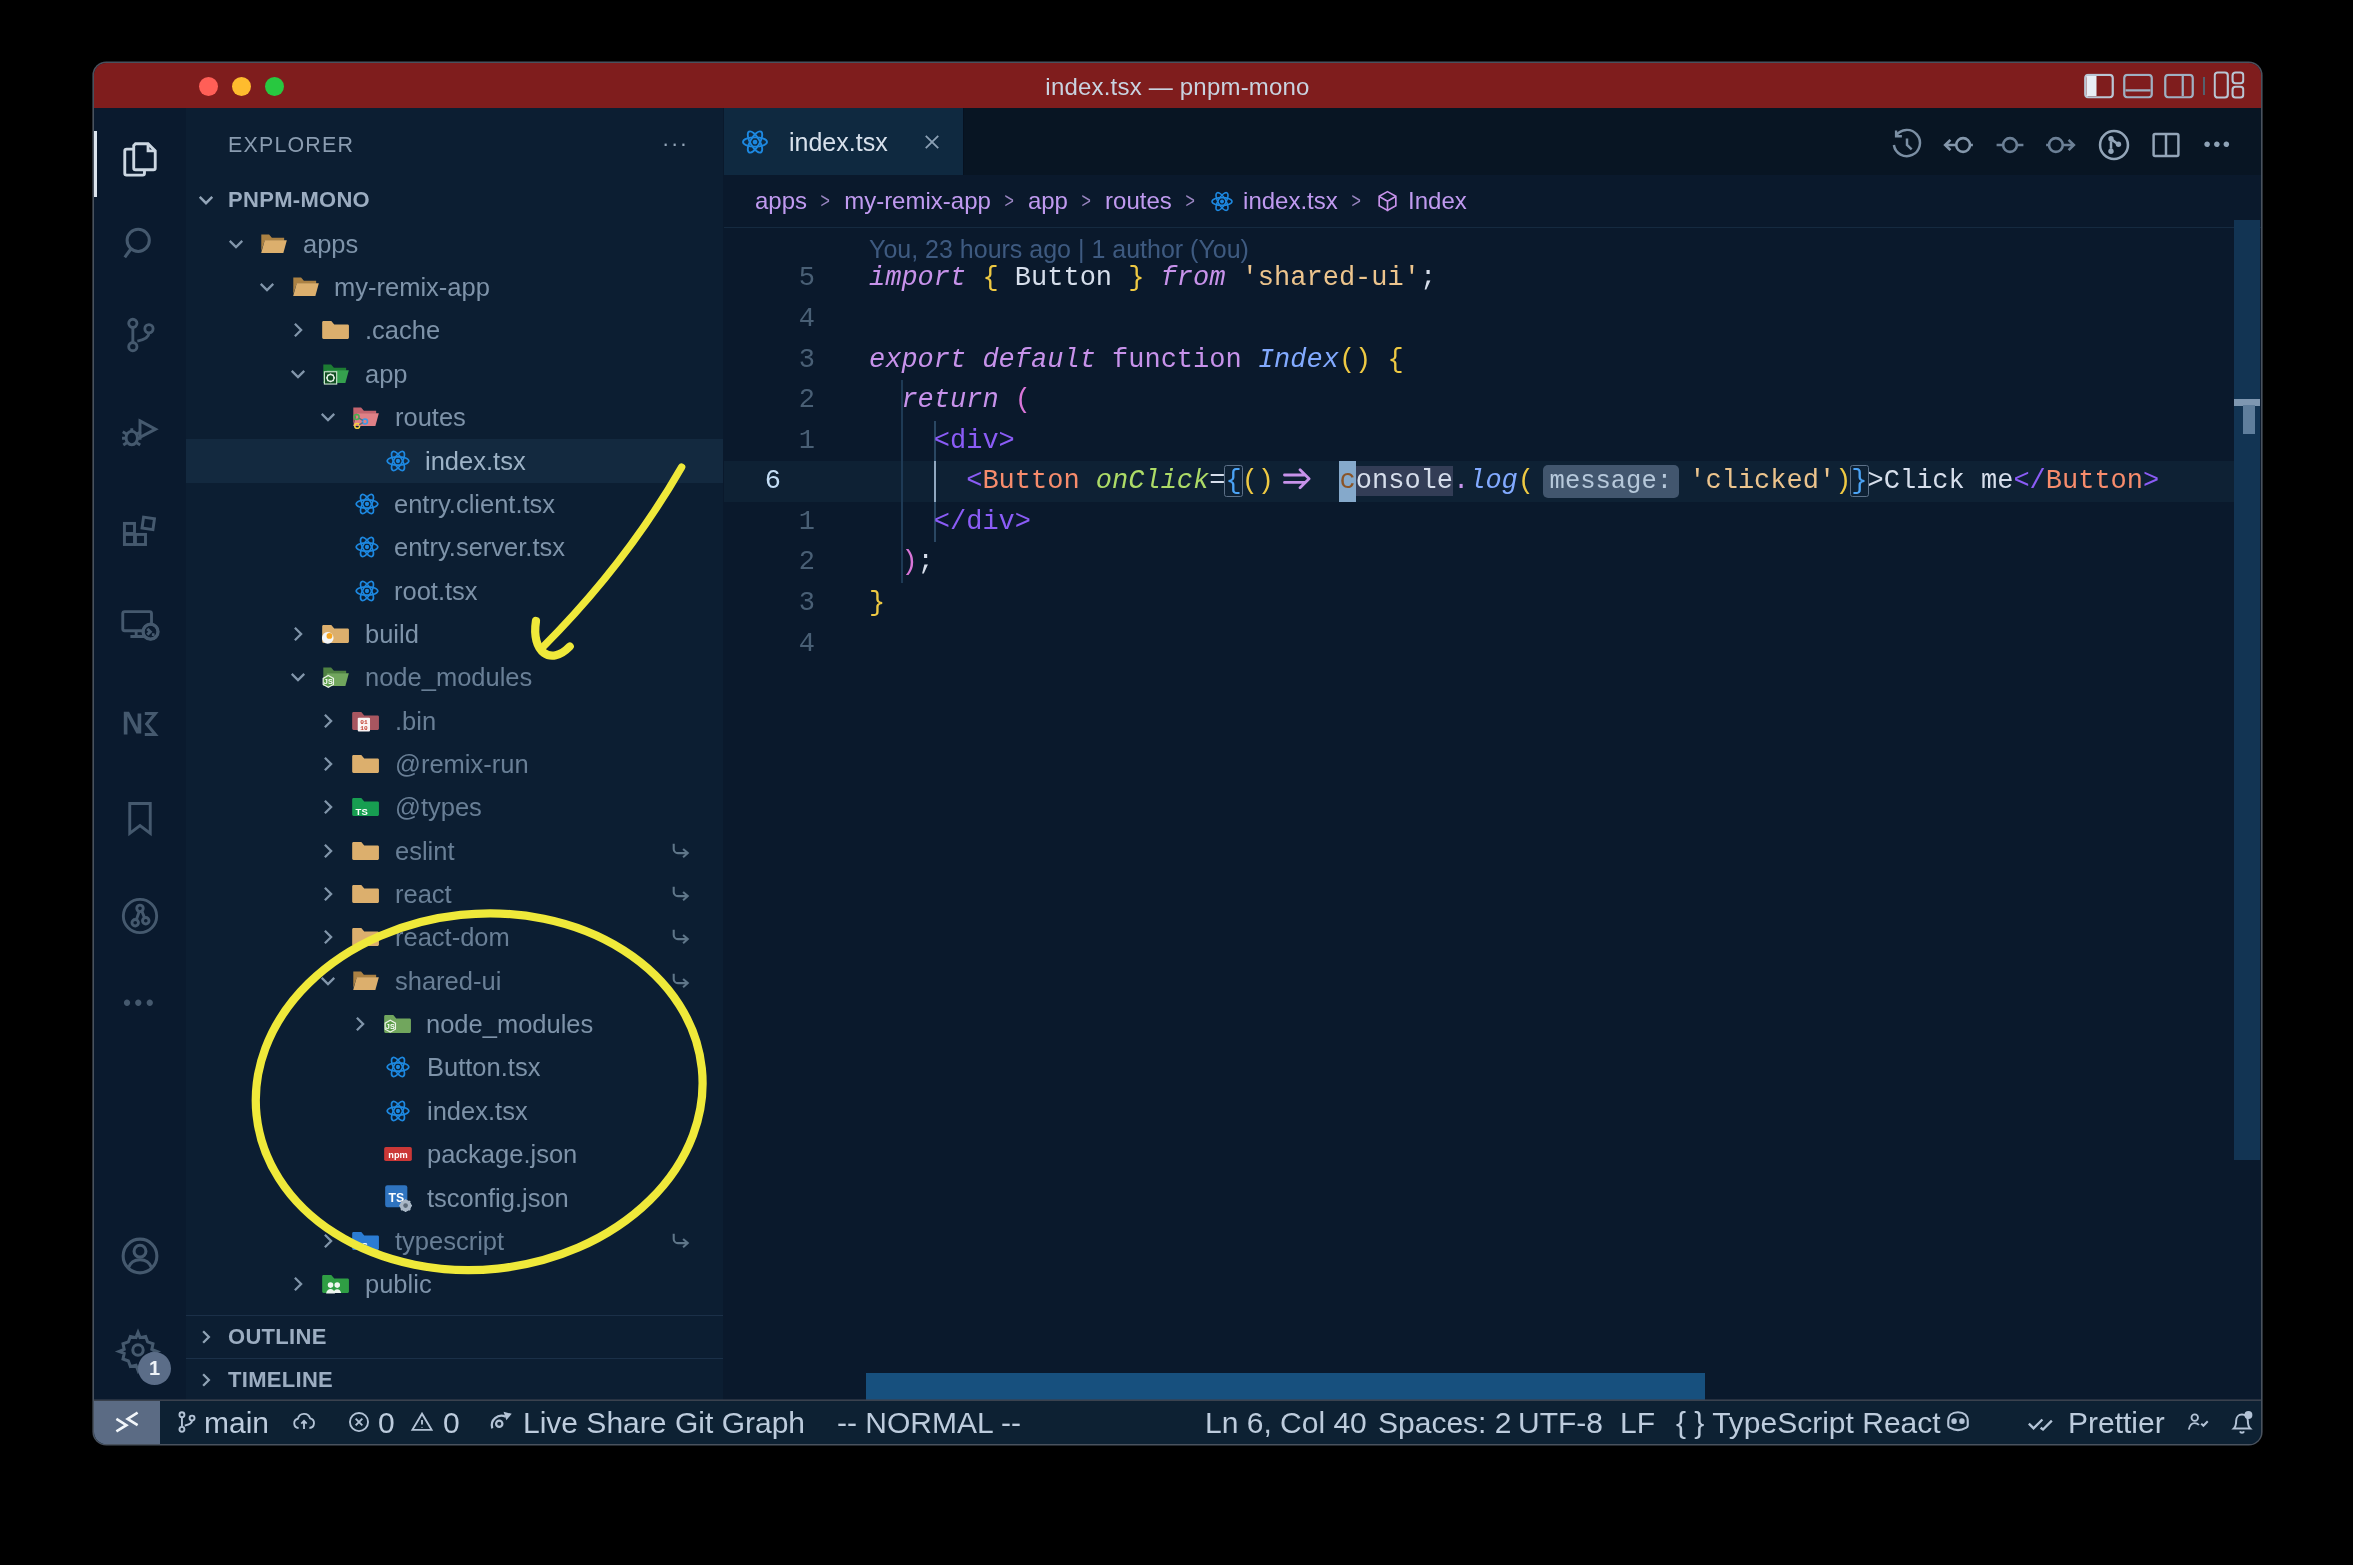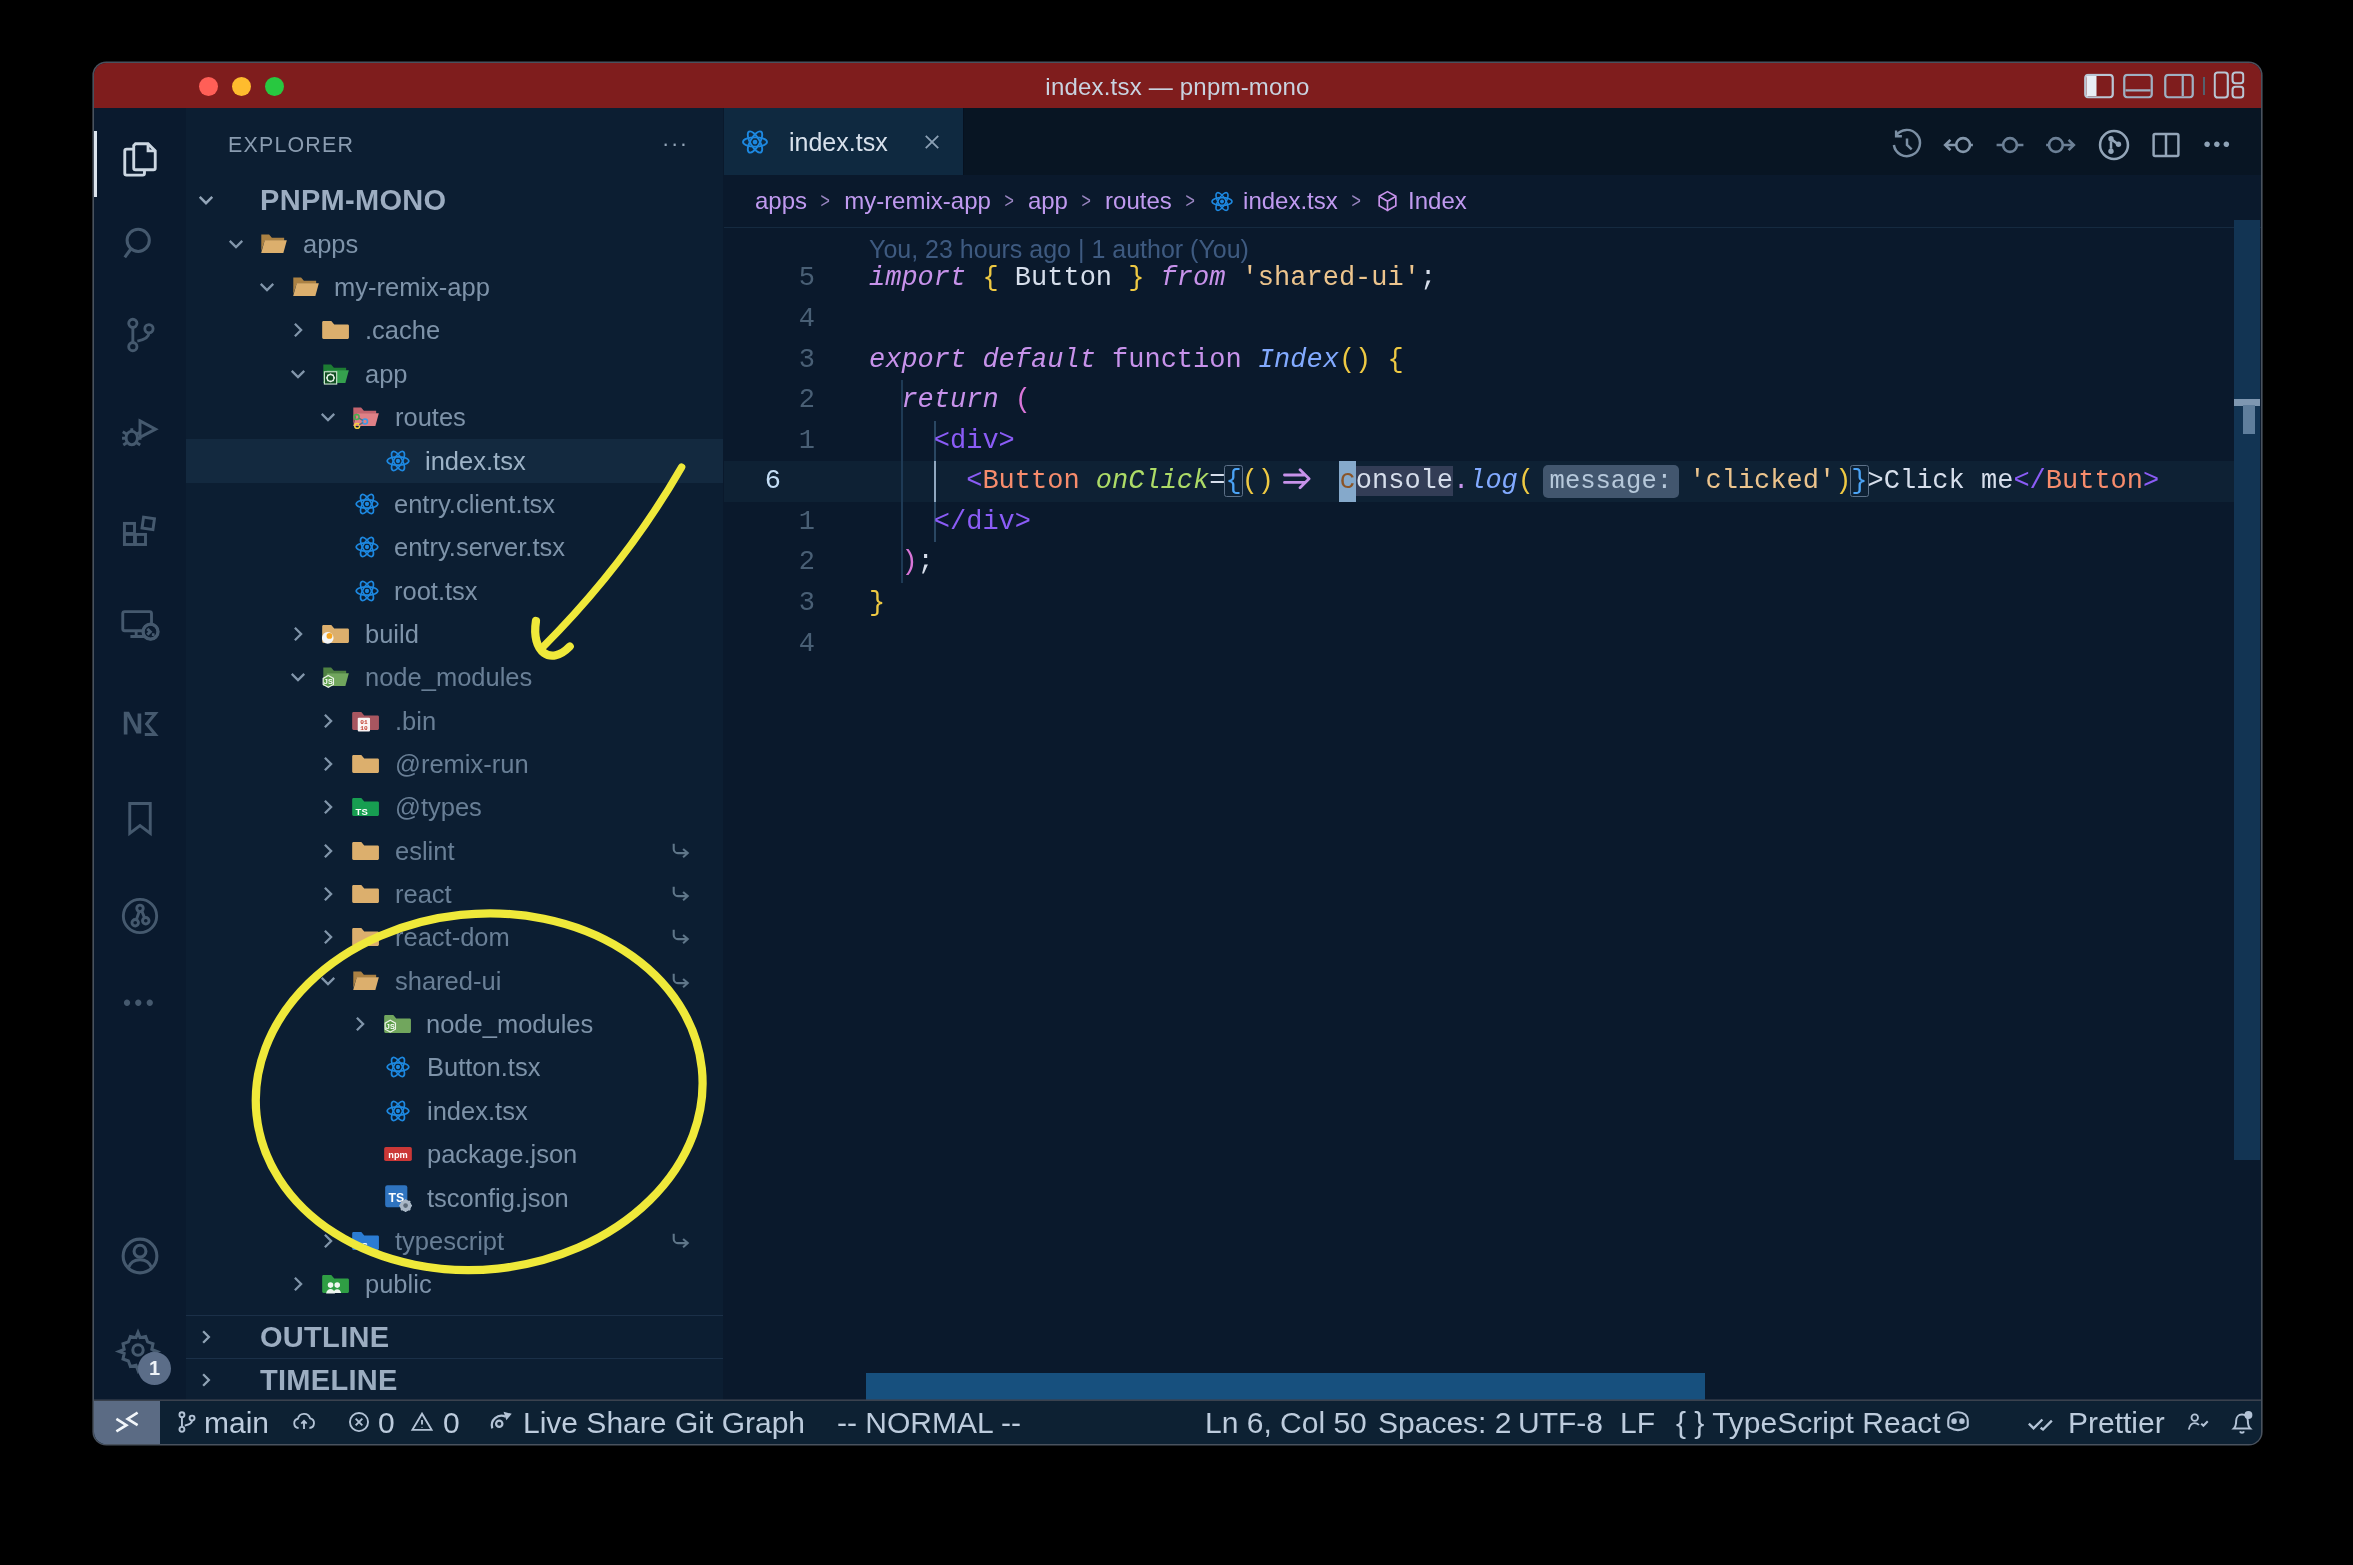--- a/index.html
+++ b/index.html
@@ -11,21 +11,21 @@
 .ed{position:absolute;left:630px;top:45px;width:1537px;height:1293px;background:#0a192c;}
 .status{position:absolute;left:0;top:1338px;width:2167px;height:43px;background:#0d2133;box-shadow:0 -1.6px 0 #3a424e;}
 .ic{position:absolute;transform:translate(-50%,-50%);}
 
 .sh{position:absolute;left:42px;top:25px;color:#8a9cb0;font-size:21.4px;letter-spacing:1.2px;}
 .sdots{position:absolute;left:476px;top:23px;color:#93a5b8;font-size:22px;letter-spacing:1.6px;}
 .row{position:absolute;left:0;width:537px;height:44px;}
 .row .lb{position:absolute;top:50%;transform:translateY(-50%);font-size:25.5px;color:#7e93a9;white-space:nowrap;}
 .row .dim{color:#697f96;}
 .row .brt{color:#9db2c6;}
-.row .bold{font-weight:700;color:#9cadc1;font-size:29px;letter-spacing:0.3px;margin-left:32px;}
+.row .bold{font-weight:700;color:#9cadc1;font-size:22px;letter-spacing:0.3px;}
 .sel{position:absolute;left:0;width:537px;height:44px;background:#13293f;}
 .slnk{position:absolute;top:50%;transform:translate(-50%,-50%);}
 .sep{position:absolute;left:0;width:537px;height:0.8px;background:#1b3048;}
 
 .tabs{position:absolute;left:0;top:0;width:1537px;height:67px;background:#081523;}
 .tab{position:absolute;left:0;top:0;width:239px;height:67px;background:#0f2940;border-right:1.6px solid #061120;}
 .tabname{position:absolute;left:65px;top:50%;transform:translateY(-50%);color:#d8e1ec;font-size:25px;}
 .bc{position:absolute;left:0;top:67px;width:1537px;height:52px;display:flex;align-items:center;padding-left:31px;box-sizing:border-box;font-size:24px;color:#c09af0;}
 .bc .s{color:#9a86c2;margin:0 12.3px;font-size:21.4px;font-family:"Liberation Sans",sans-serif;transform:scaleX(.75);display:inline-block;}
 .blame{position:absolute;left:145px;top:127px;font-size:25px;color:#3e5a80;font-family:"Liberation Sans",sans-serif;}
@@ -593,21 +593,21 @@
       </svg>
 <span class="st" style="left:349px">0</span>
 <svg class="ic" style="left:407px;top:21.4px" width="30" height="28" viewBox="0 0 24 24" fill="none" stroke="#b3c3d6" stroke-width="1.9">
         <path d="M4.5 17.5a8.3 8.3 0 0 1 11.5-10"></path>
         <path d="M14.2 3.2l7 1.8-4.6 5.4z" fill="#b3c3d6" stroke="none"></path>
         <circle cx="10.5" cy="13.5" r="2.7"></circle>
       </svg>
 <span class="st" style="left:429px">Live Share</span>
 <span class="st" style="left:581px">Git Graph</span>
 <span class="st" style="left:743px">-- NORMAL --</span>
-<span class="st" style="left:1111px">Ln 6, Col 50</span>
+<span class="st" style="left:1111px">Ln 6, Col 40</span>
 <span class="st" style="left:1284px">Spaces: 2</span>
 <span class="st" style="left:1424px">UTF-8</span>
 <span class="st" style="left:1526px">LF</span>
 <span class="st" style="left:1582px">{ } TypeScript React</span>
 <svg class="ic" style="left:1864px;top:21.4px" width="31" height="30" viewBox="0 0 24 24" fill="none" stroke="#b3c3d6" stroke-width="1.7">
         <path d="M12 4.2c-4.8 0-7.8 2.6-7.8 6.8v3.6c0 .8.4 1.5 1.1 1.9 1.8 1 4.3 2 6.7 2s4.9-1 6.7-2c.7-.4 1.1-1.1 1.1-1.9V11c0-4.2-3-6.8-7.8-6.8z"></path>
         <rect x="6.7" y="9" width="4.3" height="4.6" rx="2" fill="#b3c3d6" stroke="none"></rect>
         <rect x="13" y="9" width="4.3" height="4.6" rx="2" fill="#b3c3d6" stroke="none"></rect>
       </svg>
 <svg class="ic" style="left:1949px;top:22px" width="33" height="23" viewBox="0 0 28 18" fill="none" stroke="#b3c3d6" stroke-width="2">

